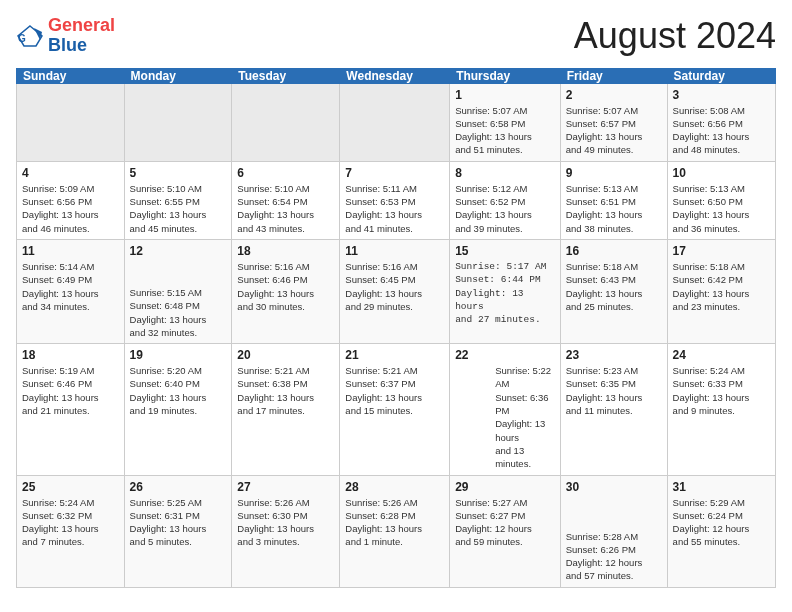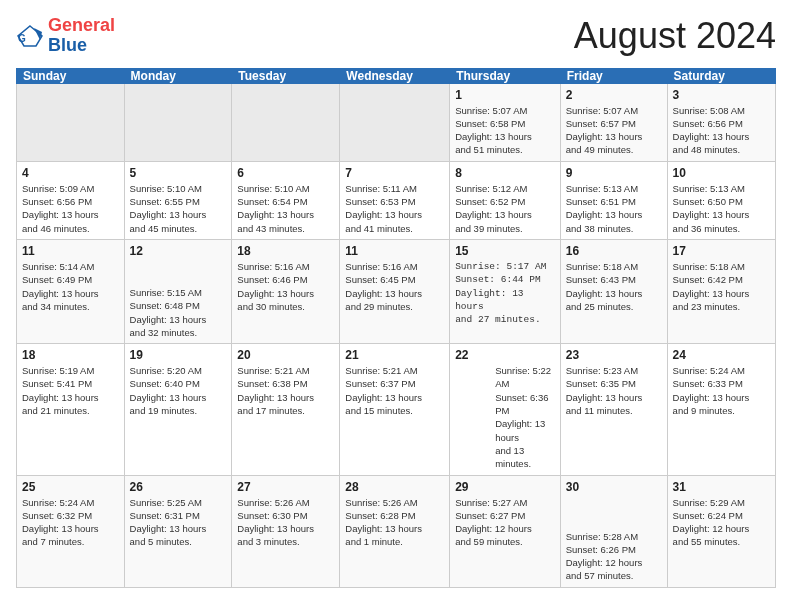--- a/index.html
+++ b/index.html
@@ -245,21 +245,21 @@
           <div class="day-info" style="white-space: pre-line;">Sunrise: 5:18 AM
 Sunset: 6:42 PM
 Daylight: 13 hours
 and 23 minutes.</div>
         </td>
       </tr>
       <tr>
         <td>
           <div class="day-number">18</div>
           <div class="day-info" style="white-space: pre-line;">Sunrise: 5:19 AM
-Sunset: 5:41 PM
+Sunset: 6:46 PM
 Daylight: 13 hours
 and 21 minutes.</div>
         </td>
         <td>
           <div class="day-number">19</div>
           <div class="day-info" style="white-space: pre-line;">Sunrise: 5:20 AM
 Sunset: 6:40 PM
 Daylight: 13 hours
 and 19 minutes.</div>
         </td>

